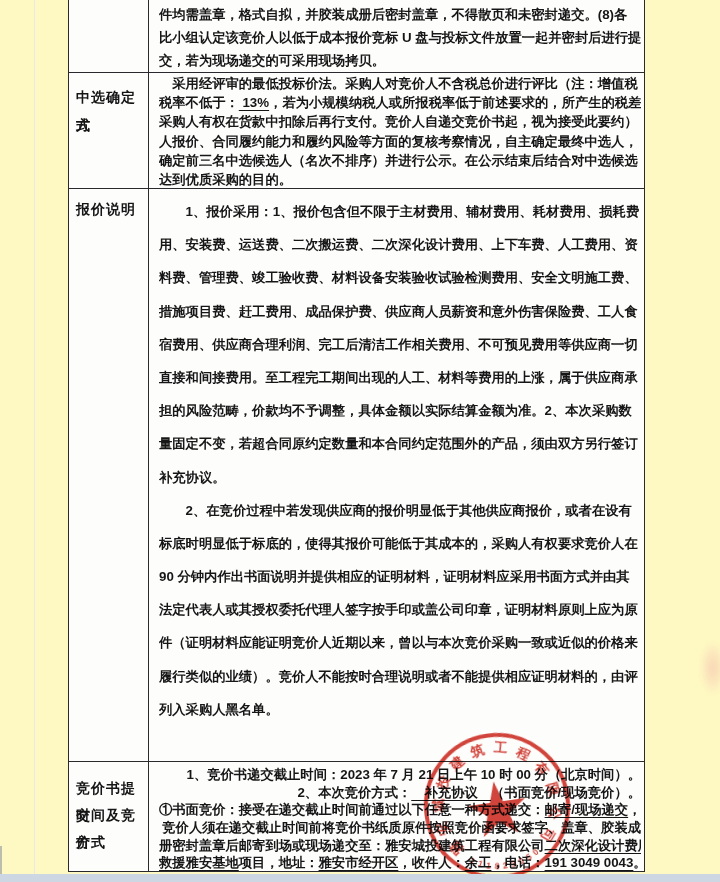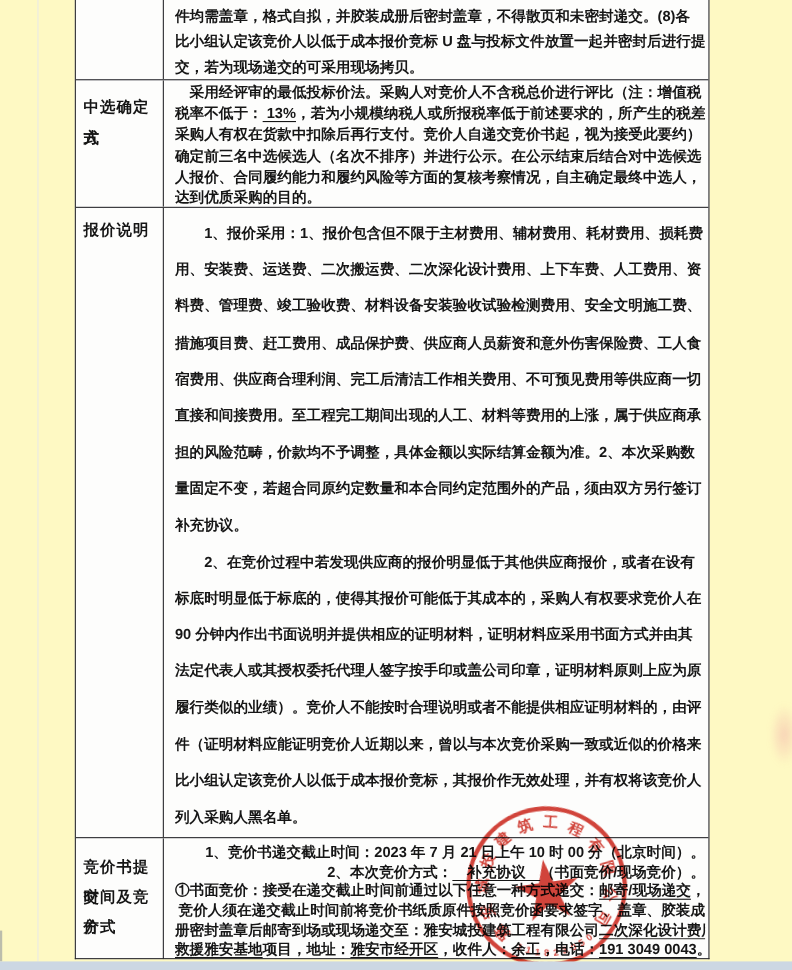--- a/index.html
+++ b/index.html
@@ -85,22 +85,22 @@
     </div>
     <div class="row r1">
       <div class="cell-label">
           <div class="lab-line">中选确定方</div>
           <div class="lab-line">式</div>
         </div>
       <div class="cell-content">
           <div class="line"><span>　采用经评审的最低投标价法。采购人对竞价人不含税总价进行评比（注：增值税</span></div>
           <div class="line"><span>税率不低于：</span><span class="u"> 13%</span><span>，若为小规模纳税人或所报税率低于前述要求的，所产生的税差，</span></div>
           <div class="line"><span>采购人有权在货款中扣除后再行支付。竞价人自递交竞价书起，视为接受此要约），</span></div>
+          <div class="line"><span>人报价、合同履约能力和履约风险等方面的复核考察情况，自主确定最终中选人，</span></div>
           <div class="line"><span>确定前三名中选候选人（名次不排序）并进行公示。在公示结束后结合对中选候选</span></div>
-          <div class="line"><span>人报价、合同履约能力和履约风险等方面的复核考察情况，自主确定最终中选人，</span></div>
           <div class="line"><span>达到优质采购的目的。</span></div>
         </div>
     </div>
     <div class="row r2">
       <div class="cell-label">
           <div class="lab-line">报价说明</div>
         </div>
       <div class="cell-content">
           <div class="line"><span>　　1、报价采用：1、报价包含但不限于主材费用、辅材费用、耗材费用、损耗费</span></div>
           <div class="line"><span>用、安装费、运送费、二次搬运费、二次深化设计费用、上下车费、人工费用、资</span></div>
@@ -108,23 +108,22 @@
           <div class="line"><span>措施项目费、赶工费用、成品保护费、供应商人员薪资和意外伤害保险费、工人食</span></div>
           <div class="line"><span>宿费用、供应商合理利润、完工后清洁工作相关费用、不可预见费用等供应商一切</span></div>
           <div class="line"><span>直接和间接费用。至工程完工期间出现的人工、材料等费用的上涨，属于供应商承</span></div>
           <div class="line"><span>担的风险范畴，价款均不予调整，具体金额以实际结算金额为准。2、本次采购数</span></div>
           <div class="line"><span>量固定不变，若超合同原约定数量和本合同约定范围外的产品，须由双方另行签订</span></div>
           <div class="line"><span>补充协议。</span></div>
           <div class="line"><span>　　2、在竞价过程中若发现供应商的报价明显低于其他供应商报价，或者在设有</span></div>
           <div class="line"><span>标底时明显低于标底的，使得其报价可能低于其成本的，采购人有权要求竞价人在</span></div>
           <div class="line"><span>90 分钟内作出书面说明并提供相应的证明材料，证明材料应采用书面方式并由其</span></div>
           <div class="line"><span>法定代表人或其授权委托代理人签字按手印或盖公司印章，证明材料原则上应为原</span></div>
+          <div class="line"><span>件（证明材料应能证明竞价人近期以来，曾以与本次竞价采购一致或近似的价格来</span></div>
           <div class="line"><span>履行类似的业绩）。竞价人不能按时合理说明或者不能提供相应证明材料的，由评</span></div>
-          <div class="line"><span>件（证明材料应能证明竞价人近期以来，曾以与本次竞价采购一致或近似的价格来</span></div>
-          <div class="line"><span>比小组认定该竞价人以低于成本报价竞标，其报价作无效处理，并有权将该竞价人</span></div>
           <div class="line"><span>列入采购人黑名单。</span></div>
         </div>
     </div>
     <div class="row r3">
       <div class="cell-label">
           <div class="lab-line">竞价书提交</div>
           <div class="lab-line">时间及竞价</div>
           <div class="lab-line">方式</div>
         </div>
       <div class="cell-content">

